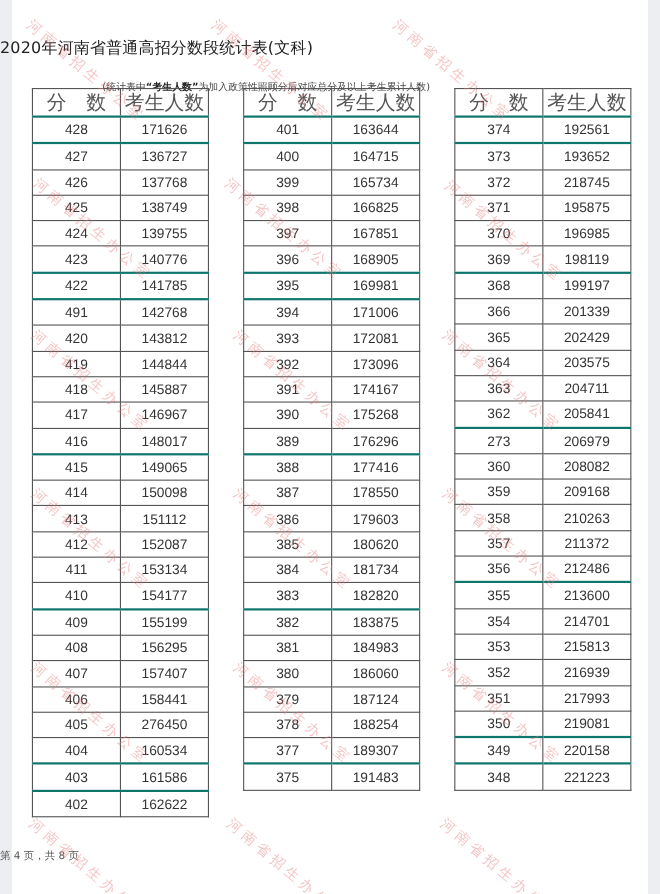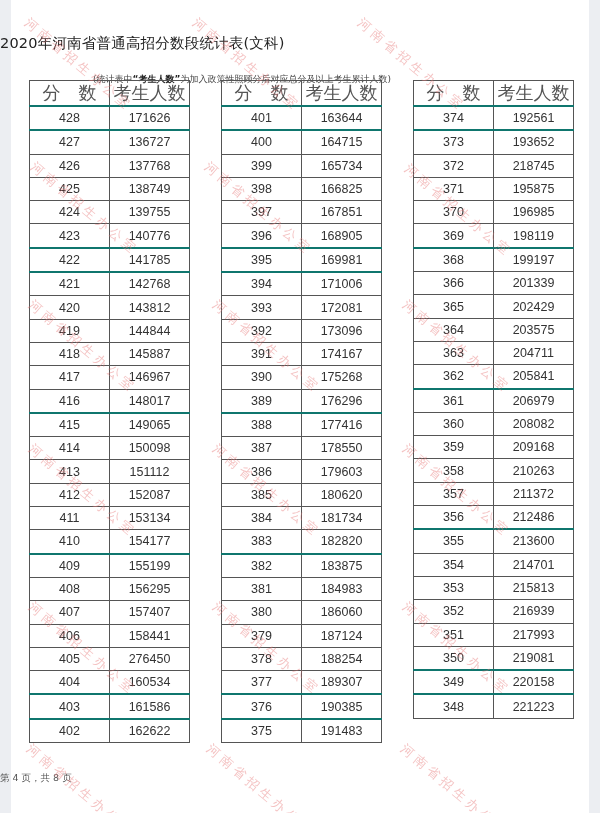--- a/index.html
+++ b/index.html
@@ -96,21 +96,21 @@
       </tr>
       <tr>
         <td class="s">423</td>
         <td class="c">140776</td>
       </tr>
       <tr class="thick">
         <td class="s">422</td>
         <td class="c">141785</td>
       </tr>
       <tr class="thick">
-        <td class="s">421</td>
+        <td class="s">491</td>
         <td class="c">142768</td>
       </tr>
       <tr>
         <td class="s">420</td>
         <td class="c">143812</td>
       </tr>
       <tr>
         <td class="s">419</td>
         <td class="c">144844</td>
       </tr>
@@ -287,24 +287,20 @@
       </tr>
       <tr>
         <td class="s">378</td>
         <td class="c">188254</td>
       </tr>
       <tr>
         <td class="s">377</td>
         <td class="c">189307</td>
       </tr>
       <tr class="thick">
-        <td class="s">376</td>
-        <td class="c">190385</td>
-      </tr>
-      <tr class="thick">
         <td class="s">375</td>
         <td class="c">191483</td>
       </tr>
     </tbody>
 </table>
 
 <table class="st" id="t3">
   <thead>
       <tr>
     <th class="s">分　数</th>
@@ -354,21 +350,21 @@
       </tr>
       <tr>
         <td class="s">363</td>
         <td class="c">204711</td>
       </tr>
       <tr>
         <td class="s">362</td>
         <td class="c">205841</td>
       </tr>
       <tr class="thick">
-        <td class="s">361</td>
+        <td class="s">273</td>
         <td class="c">206979</td>
       </tr>
       <tr>
         <td class="s">360</td>
         <td class="c">208082</td>
       </tr>
       <tr>
         <td class="s">359</td>
         <td class="c">209168</td>
       </tr>

